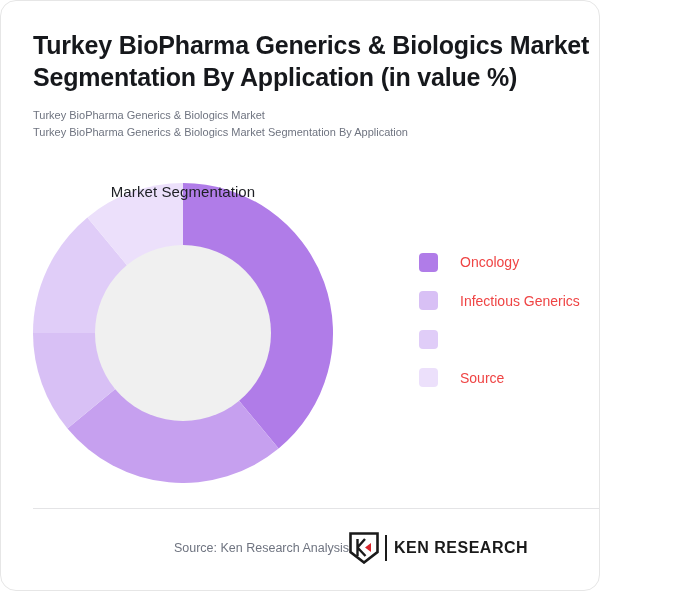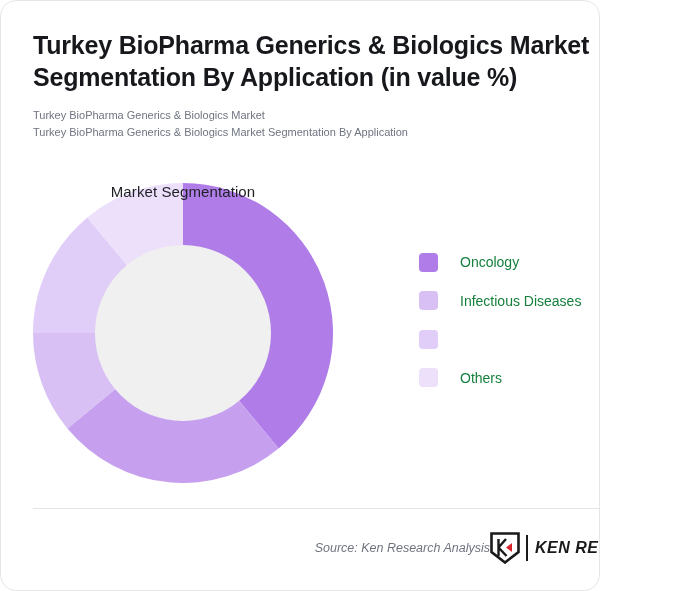--- a/index.html
+++ b/index.html
@@ -101,43 +101,42 @@
   }
   .legend-swatch {
     width: 19px;
     height: 19px;
     border-radius: 4px;
     flex: 0 0 auto;
   }
   .legend-label {
     margin-left: 22px;
     font-size: 14px;
-    color: #15803d;
+    color: #ef4444;
     white-space: nowrap;
   }
 
   
   .divider {
     position: absolute;
     left: 32px;
     top: 507px;
     width: 636px;
     height: 1px;
     background: #e4e4e6;
   }
   .footer {
     position: absolute;
     left: 32px;
     top: 530px;
     width: 636px;
     height: 34px;
     display: flex;
     align-items: center;
-    justify-content: flex-end;
-    font-style: italic;
+    justify-content: center;
   }
   .source-text {
     font-size: 12.5px;
     color: #6f7480;
   }
   .brand {
     display: flex;
     align-items: center;
   }
   .brand-mark {
@@ -190,28 +189,28 @@
       </div>
     </div>
 
     <div class="legend" id="legend">
         <div class="legend-item">
           <span class="legend-swatch" style="background: rgb(176, 124, 232);"></span>
           <span class="legend-label">Oncology</span>
         </div>
         <div class="legend-item">
           <span class="legend-swatch" style="background: rgb(216, 192, 245);"></span>
-          <span class="legend-label">Infectious Diseases</span>
+          <span class="legend-label">Infectious Generics</span>
         </div>
         <div class="legend-item">
           <span class="legend-swatch" style="background: rgb(224, 205, 248);"></span>
         </div>
         <div class="legend-item">
           <span class="legend-swatch" style="background: rgb(236, 224, 251);"></span>
-          <span class="legend-label">Others</span>
+          <span class="legend-label">Source</span>
         </div>
       </div>
   </div>
 
   <div class="divider"></div>
   <div class="footer">
     <div class="source-text">Source: Ken Research Analysis</div>
     <div class="brand">
       <svg class="brand-mark" viewBox="0 0 30 32">
         <path d="M1.5 1.5 H28.5 V20 L15 30.5 L1.5 20 Z" fill="none" stroke="#1a1a1a" stroke-width="2.6"></path>

